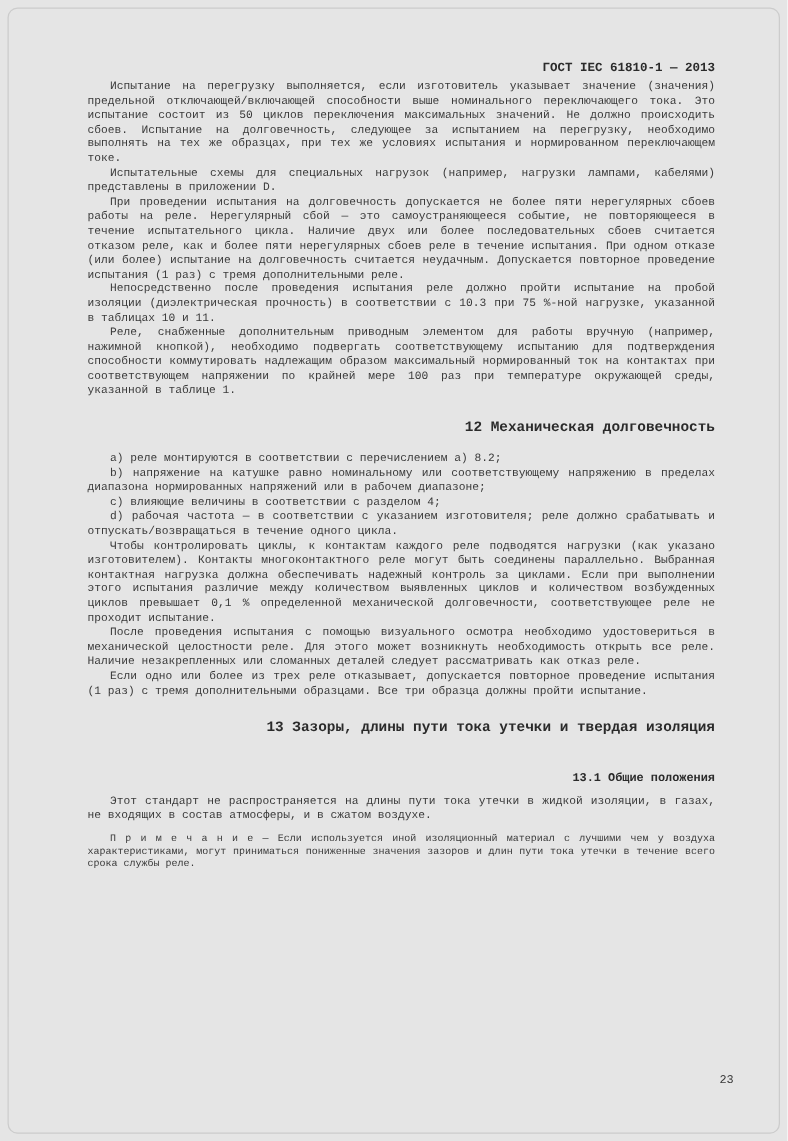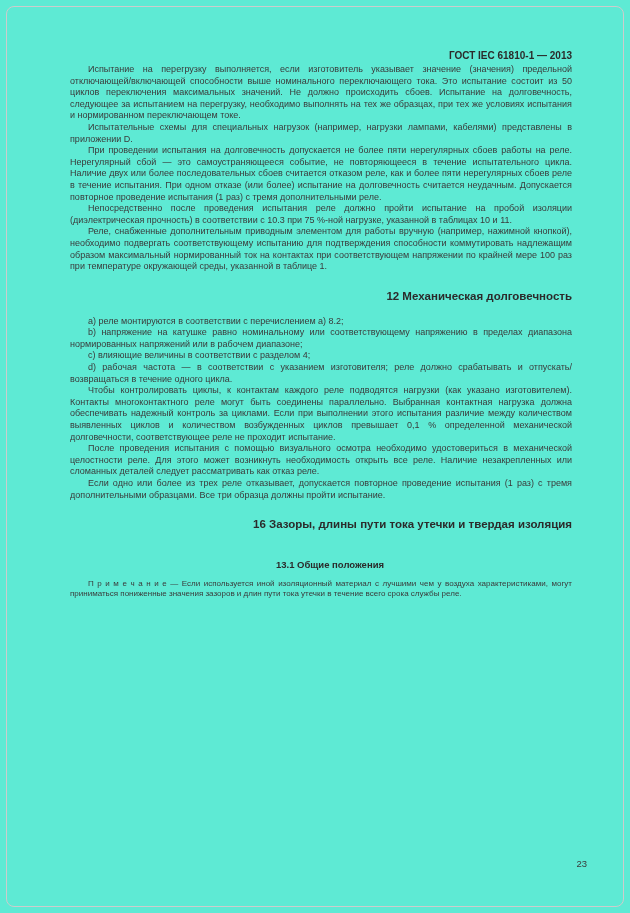--- a/index.html
+++ b/index.html
@@ -4,22 +4,22 @@
 <style>
   html, body {
     margin: 0;
     padding: 0;
     background: #ffffff;
   }
   .page {
     position: relative;
     width: 630px;
     height: 913px;
-    background: #5eead4;
-    font-family: Liberation Sans, sans-serif;
+    background: #e5e5e5;
+    font-family: Liberation Mono, monospace;
     color: #333333;
     overflow: hidden;
     box-sizing: border-box;
   }
   .frame {
     position: absolute;
     inset: 6px;
     border: 1px solid #cccccc;
     border-radius: 8px;
     pointer-events: none;
@@ -56,21 +56,21 @@
     color: #2b2b2b;
     margin: 17px 0 13px 0;
     text-align: right;
   }
   p.subsection-title {
     margin: 28px 0 7px 0;
     font-size: 9.5px;
     font-weight: bold;
     color: #2b2b2b;
     text-indent: 18px;
-    text-align: center;
+    text-align: right;
   }
   p.note {
     margin: 8px 0 0 0;
     font-size: 8px;
     line-height: 10.2px;
     text-indent: 18px;
     color: #3a3a3a;
   }
   .doc-footer {
     position: absolute;
@@ -100,24 +100,25 @@
     <h1 class="section-title">12 Механическая долговечность</h1>
 
     <p class="para">a) реле монтируются в соответствии с перечислением a) 8.2;</p>
     <p class="para">b) напряжение на катушке равно номинальному или соответствующему напряжению в пределах диапазона нормированных напряжений или в рабочем диапазоне;</p>
     <p class="para">c) влияющие величины в соответствии с разделом 4;</p>
     <p class="para">d) рабочая частота — в соответствии с указанием изготовителя; реле должно срабатывать и  отпускать/возвращаться в течение одного цикла.</p>
     <p class="para">Чтобы контролировать циклы, к контактам каждого реле подводятся нагрузки (как указано изготовителем). Контакты многоконтактного реле могут быть соединены параллельно. Выбранная контактная нагрузка должна обеспечивать надежный контроль за циклами. Если при выполнении этого испытания различие между количеством выявленных циклов и количеством возбужденных циклов превышает 0,1 % определенной механической долговечности, соответствующее реле не проходит испытание.</p>
     <p class="para">После проведения испытания с помощью визуального осмотра необходимо удостовериться в механической целостности реле. Для этого может возникнуть необходимость открыть все реле. Наличие незакрепленных или сломанных деталей следует рассматривать как отказ реле.</p>
     <p class="para">Если одно или более из трех реле отказывает, допускается повторное проведение испытания (1 раз) с тремя дополнительными образцами. Все три образца должны пройти испытание.</p>
 
-    <h1 class="section-title">16 Зазоры, длины пути тока утечки и твердая изоляция</h1>
+    <h1 class="section-title">13 Зазоры, длины пути тока утечки и твердая изоляция</h1>
 
     <p class="subsection-title">13.1 Общие положения</p>
 
+    <p class="para">Этот стандарт не распространяется на длины пути тока утечки в жидкой изоляции, в газах, не входящих в состав атмосферы, и в сжатом воздухе.</p>
 
     <p class="note">П р и м е ч а н и е — Если используется иной изоляционный материал с лучшими чем у воздуха характеристиками, могут приниматься пониженные значения зазоров и длин пути тока утечки  в течение всего срока службы реле.</p>
   </div>
 
   <div class="doc-footer">
     <span>23</span>
   </div>
 </div>
 
 </body></html>

